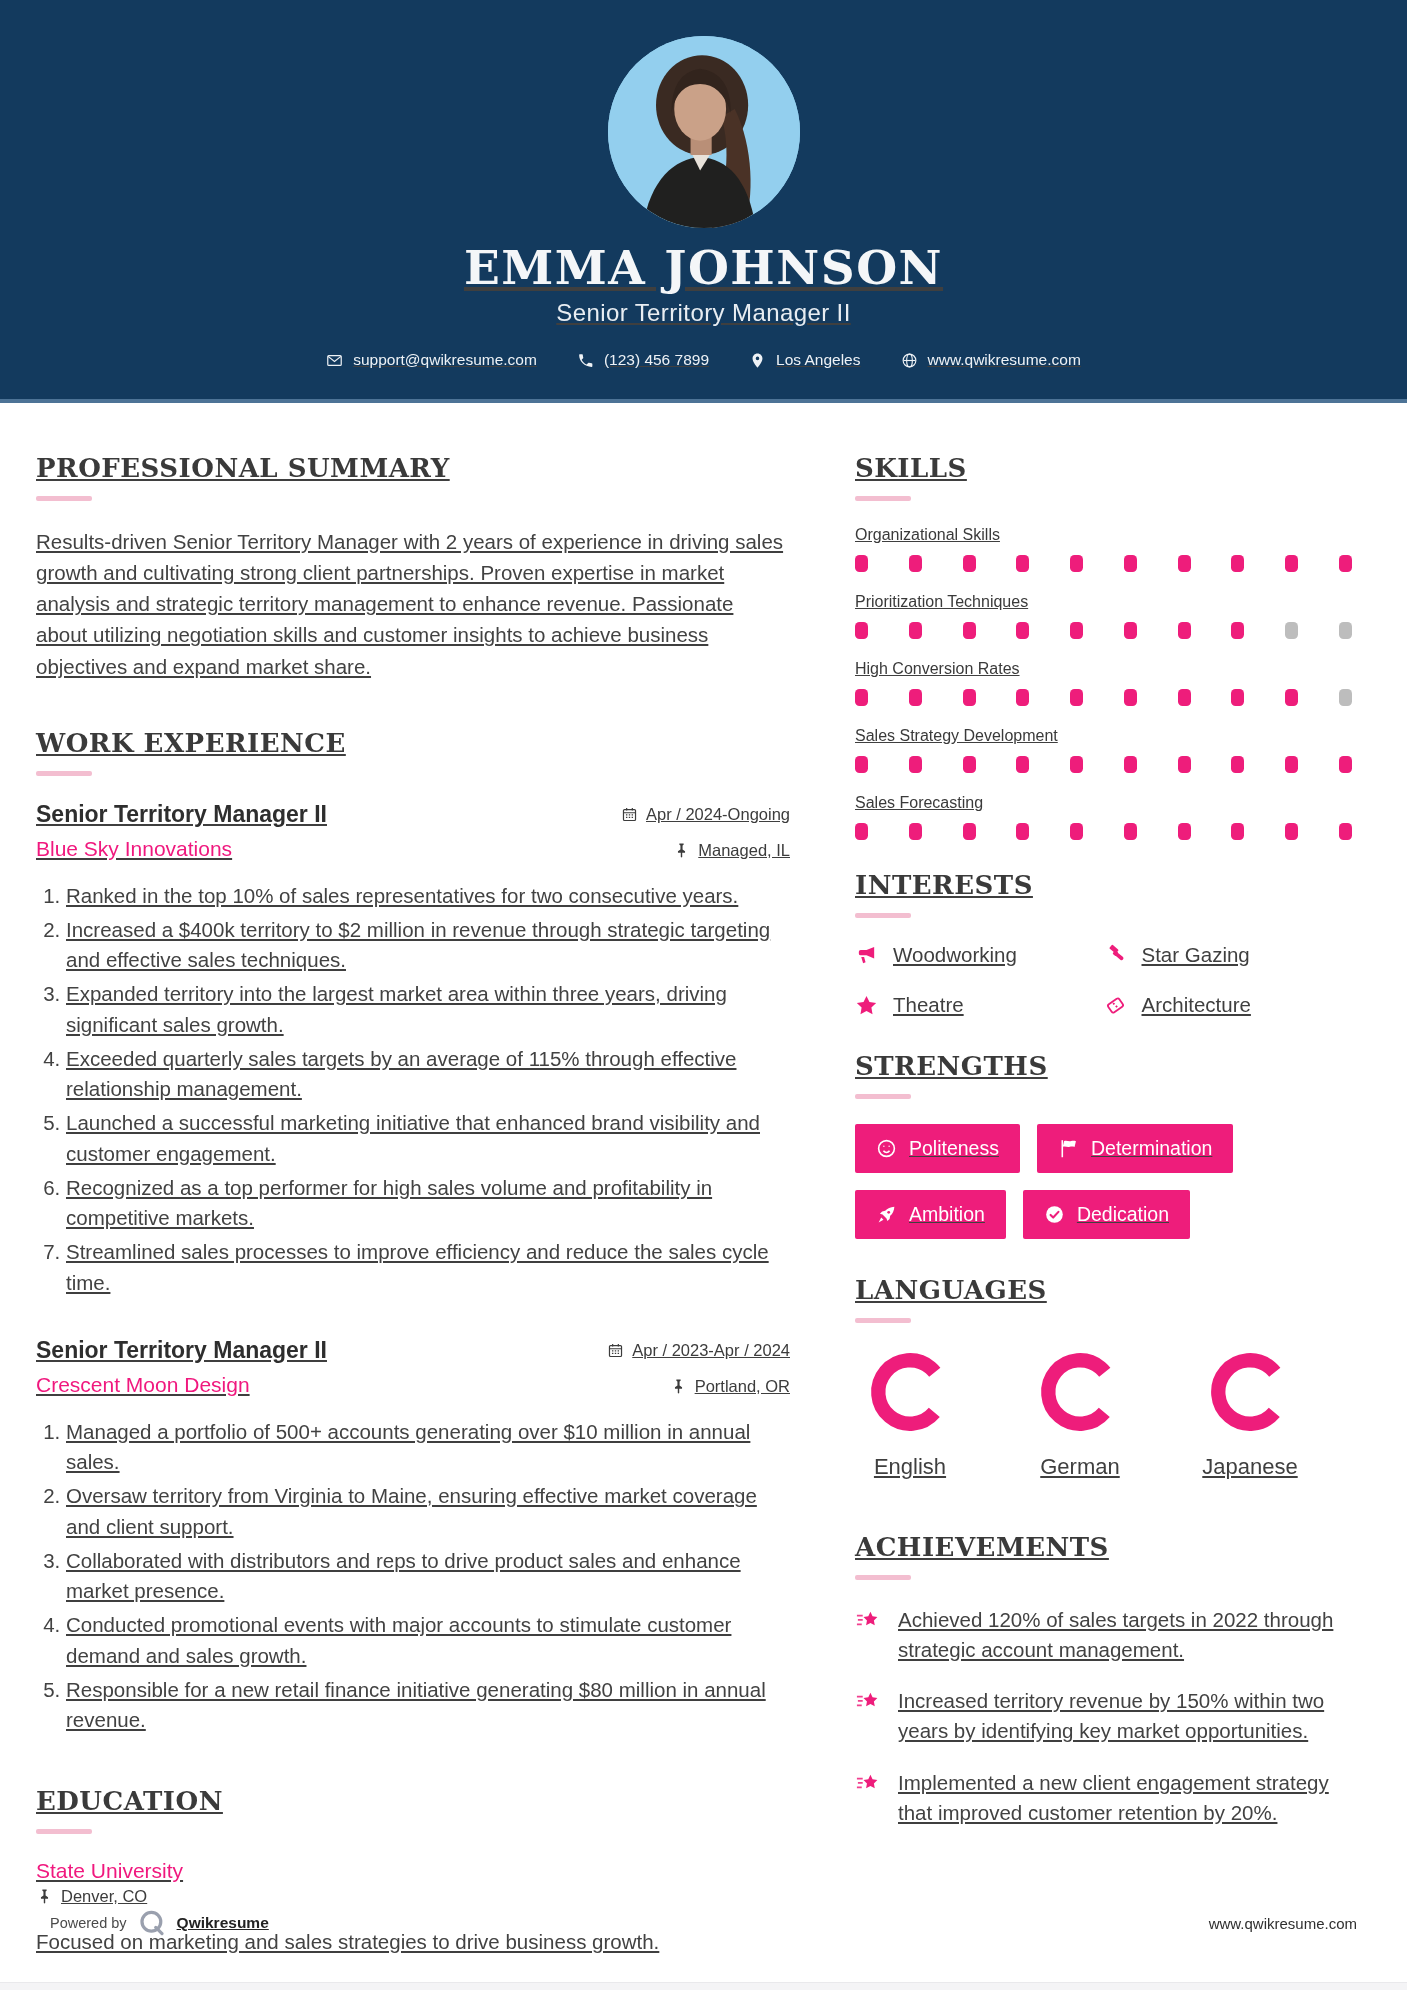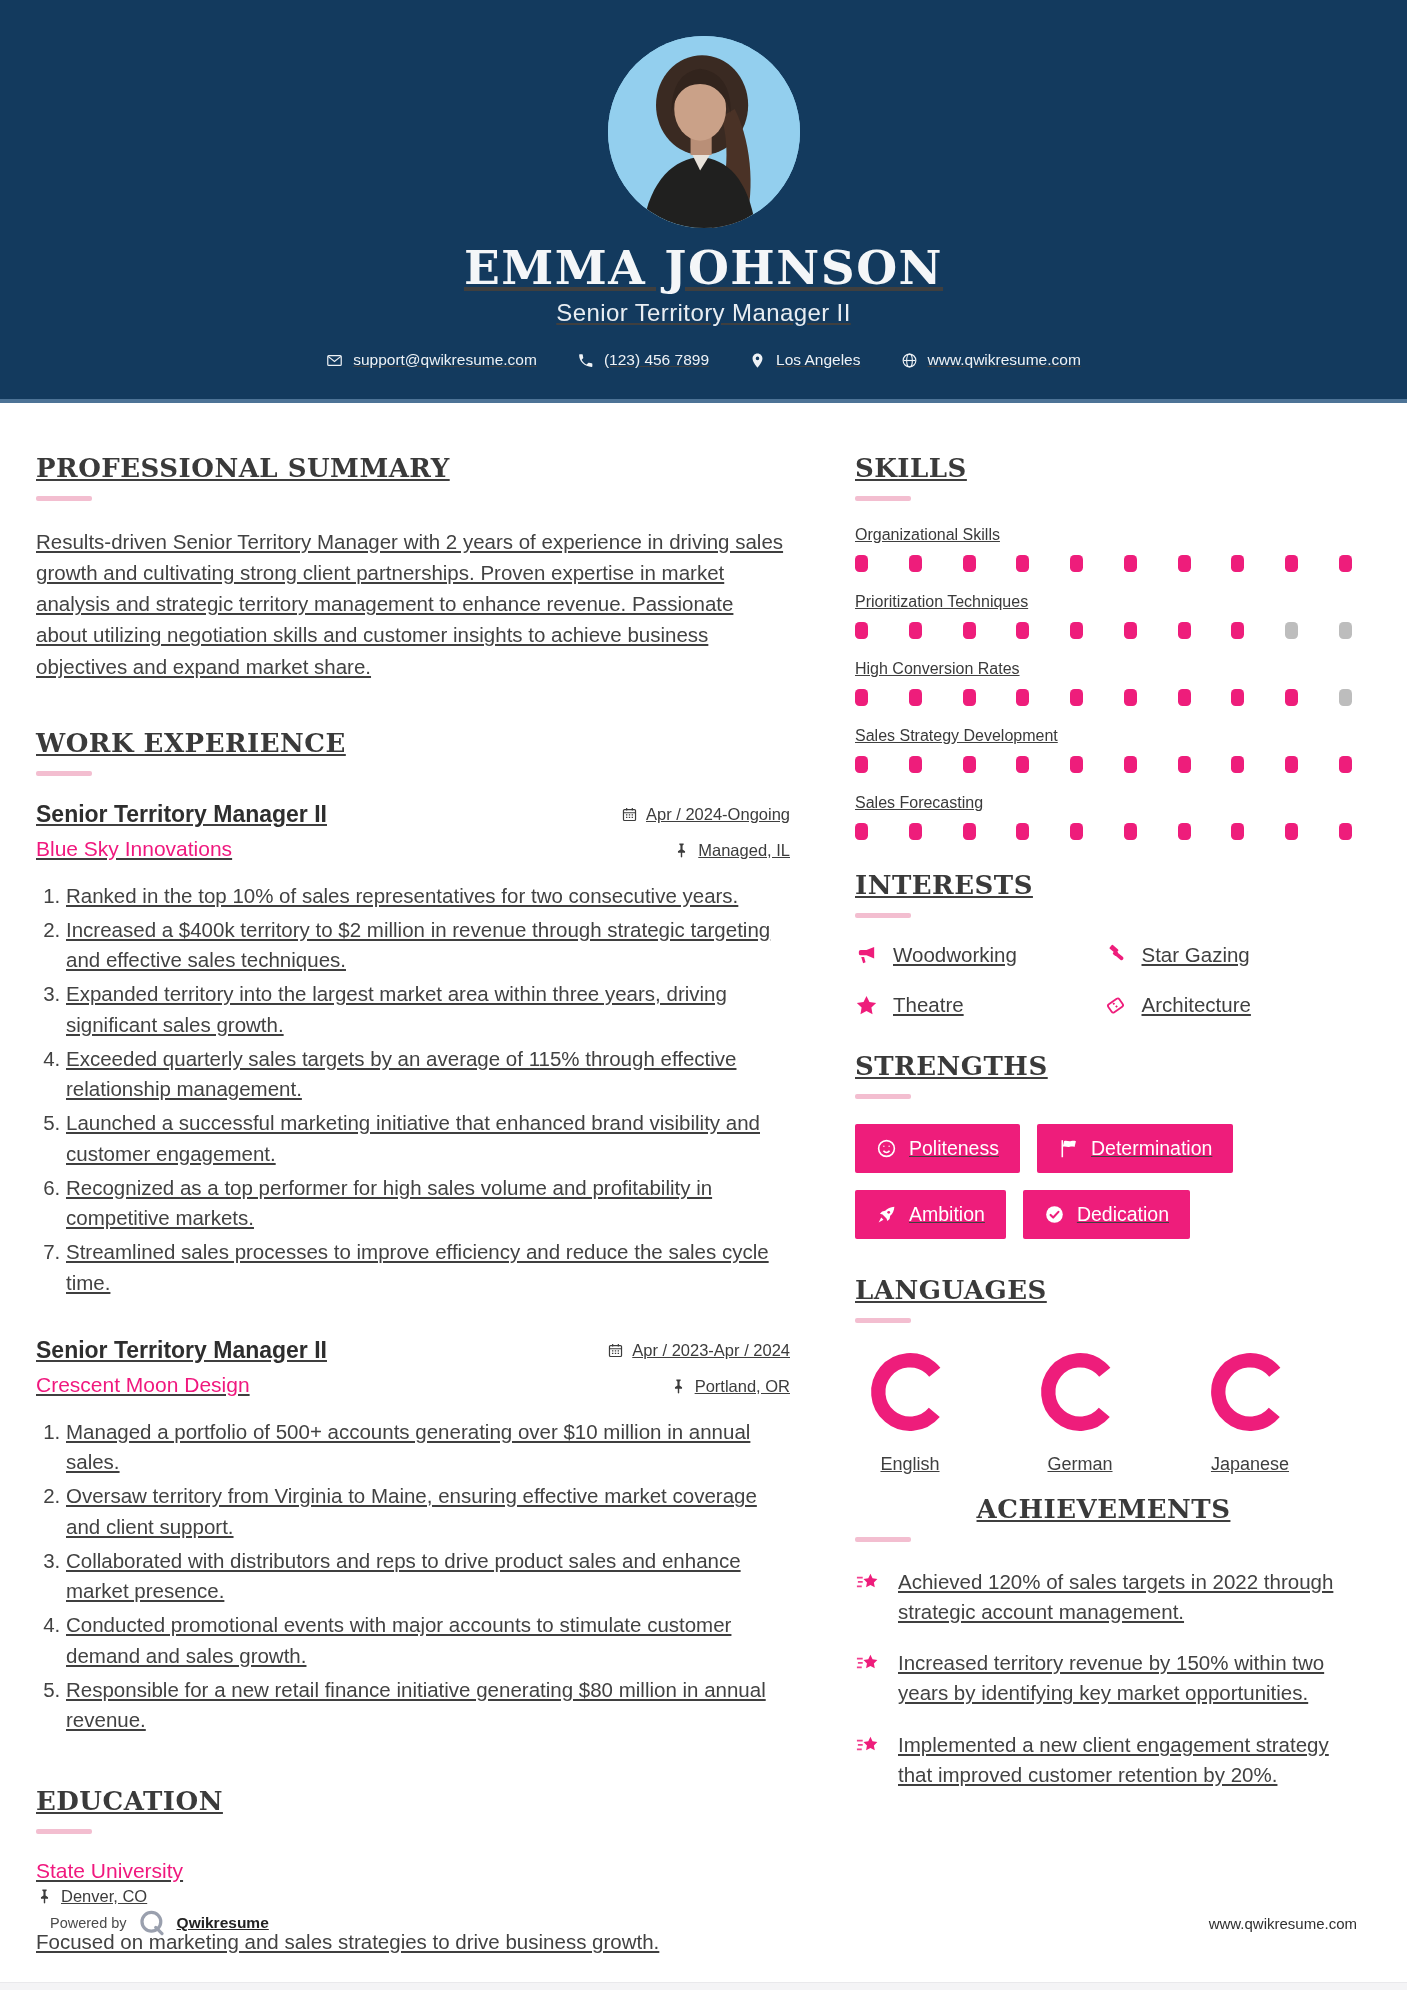--- a/index.html
+++ b/index.html
@@ -67,21 +67,21 @@
   
   .strengths-wrap { display:flex; flex-wrap:wrap; gap:17px; }
   .chip { background:#ee1d7b; color:#fff; display:flex; align-items:center; gap:12px;
     padding:13px 21px; font-size:19.5px; border-radius:2px; }
   .chip svg { width:21px; height:21px; flex:none; }
 
   
   .langs { display:flex; gap:60px; }
   .lang { display:flex; flex-direction:column; align-items:center; width:110px; }
   .lang svg { width:88px; height:88px; }
-  .lang-label { margin-top:18px; font-size:18px; color:#3f3f3f; }
+  .lang-label { margin-top:18px; font-size:22px; color:#3f3f3f; }
 
   
   .ach { display:flex; gap:16px; margin-bottom:22px; }
   .ach svg { width:27px; height:27px; flex:none; margin-top:2px; }
   .ach-text { font-size:20.5px; line-height:1.45; color:#424242; }
 
   
   .mt-lg { margin-top:46px; }
   .mt-xl { margin-top:50px; }
 
@@ -398,21 +398,21 @@
           <div class="lang-label">German</div>
         </div>
         <div class="lang">
           <svg viewBox="0 0 86 86">
             <circle cx="43" cy="43" r="31" fill="none" stroke="#ee1d7b" stroke-width="14" stroke-dasharray="152 43" transform="rotate(40 43 43)"></circle>
           </svg>
           <div class="lang-label">Japanese</div>
         </div>
       </div>
 
-      <h2 class="sec" style="margin-top:19px;text-align:center;">ACHIEVEMENTS</h2>
+      <h2 class="sec" style="margin-top:52px;">ACHIEVEMENTS</h2>
       <div class="sec-rule"></div>
       <div class="ach">
         <svg viewBox="0 0 28 28" fill="#ee1d7b">
           <path d="M16 5l2.2 4.6 5 .7-3.6 3.6.9 5-4.5-2.4-4.5 2.4.9-5-3.6-3.6 5-.7z"></path>
           <path d="M2 8h6v1.8H2z M3 12.5h5v1.8H3z M2 17h5v1.8H2z" opacity=".85"></path>
         </svg>
         <div class="ach-text">Achieved 120% of sales targets in 2022 through strategic account management.</div>
       </div>
       <div class="ach">
         <svg viewBox="0 0 28 28" fill="#ee1d7b">

